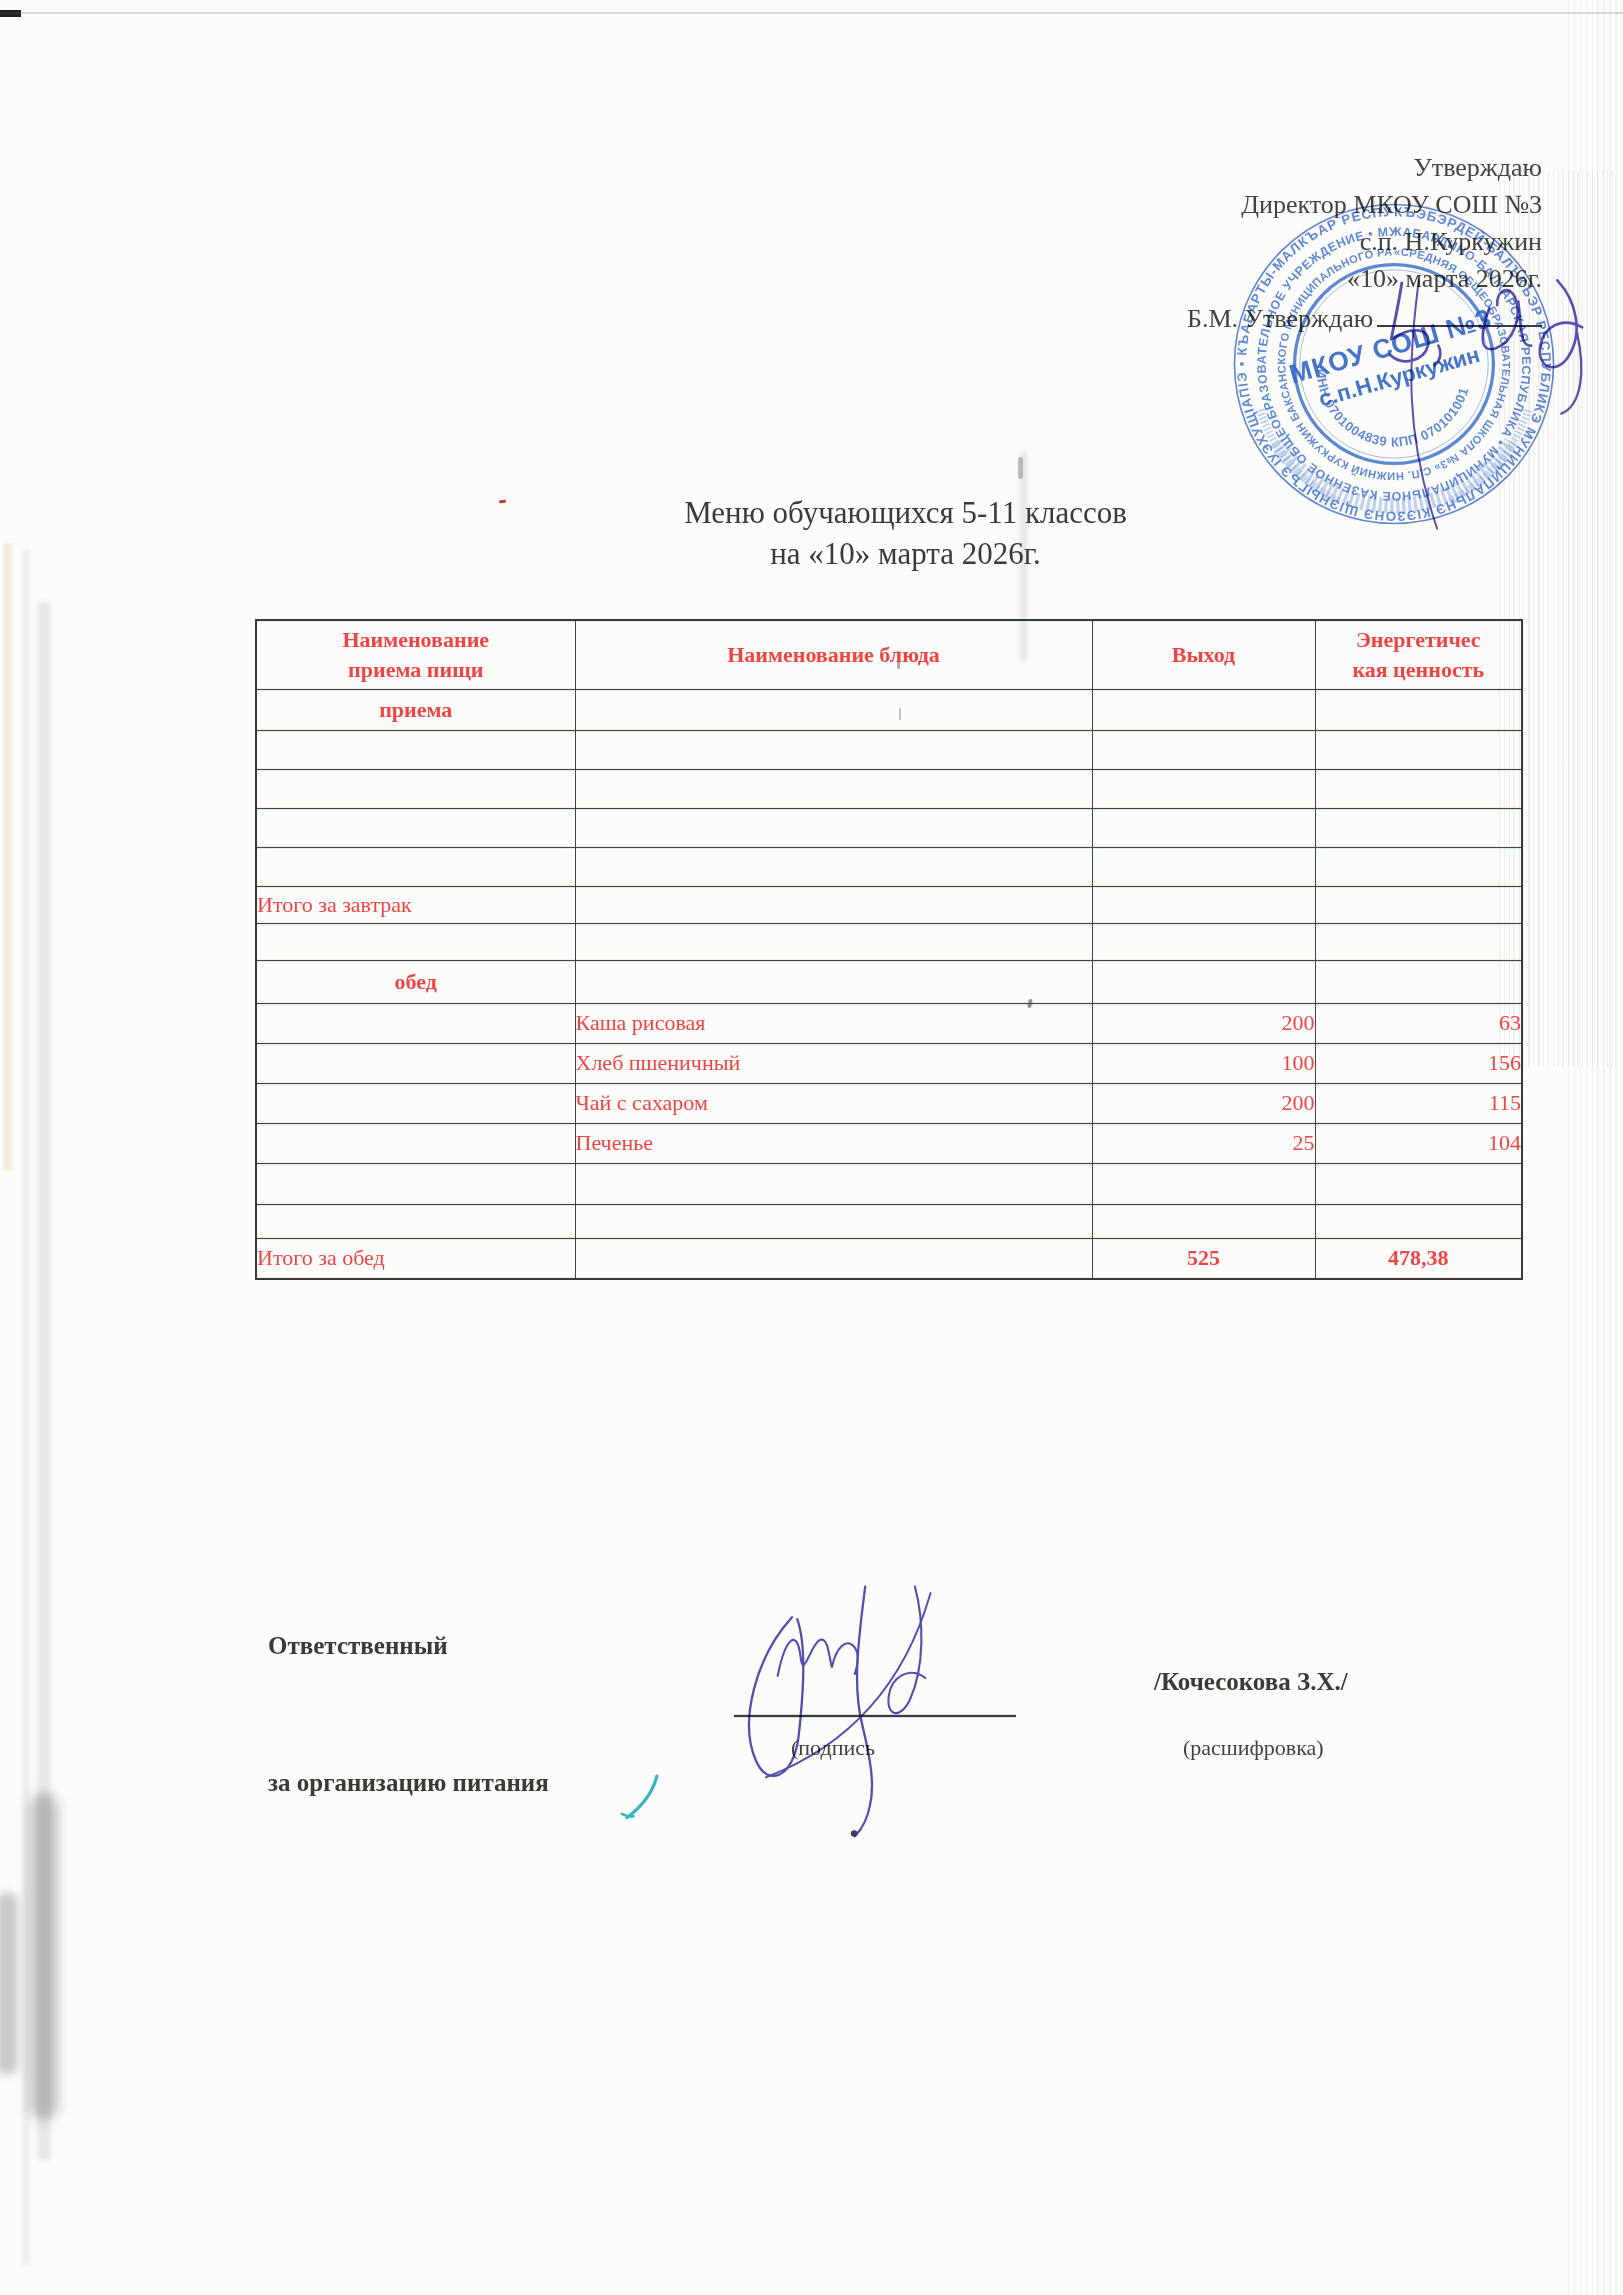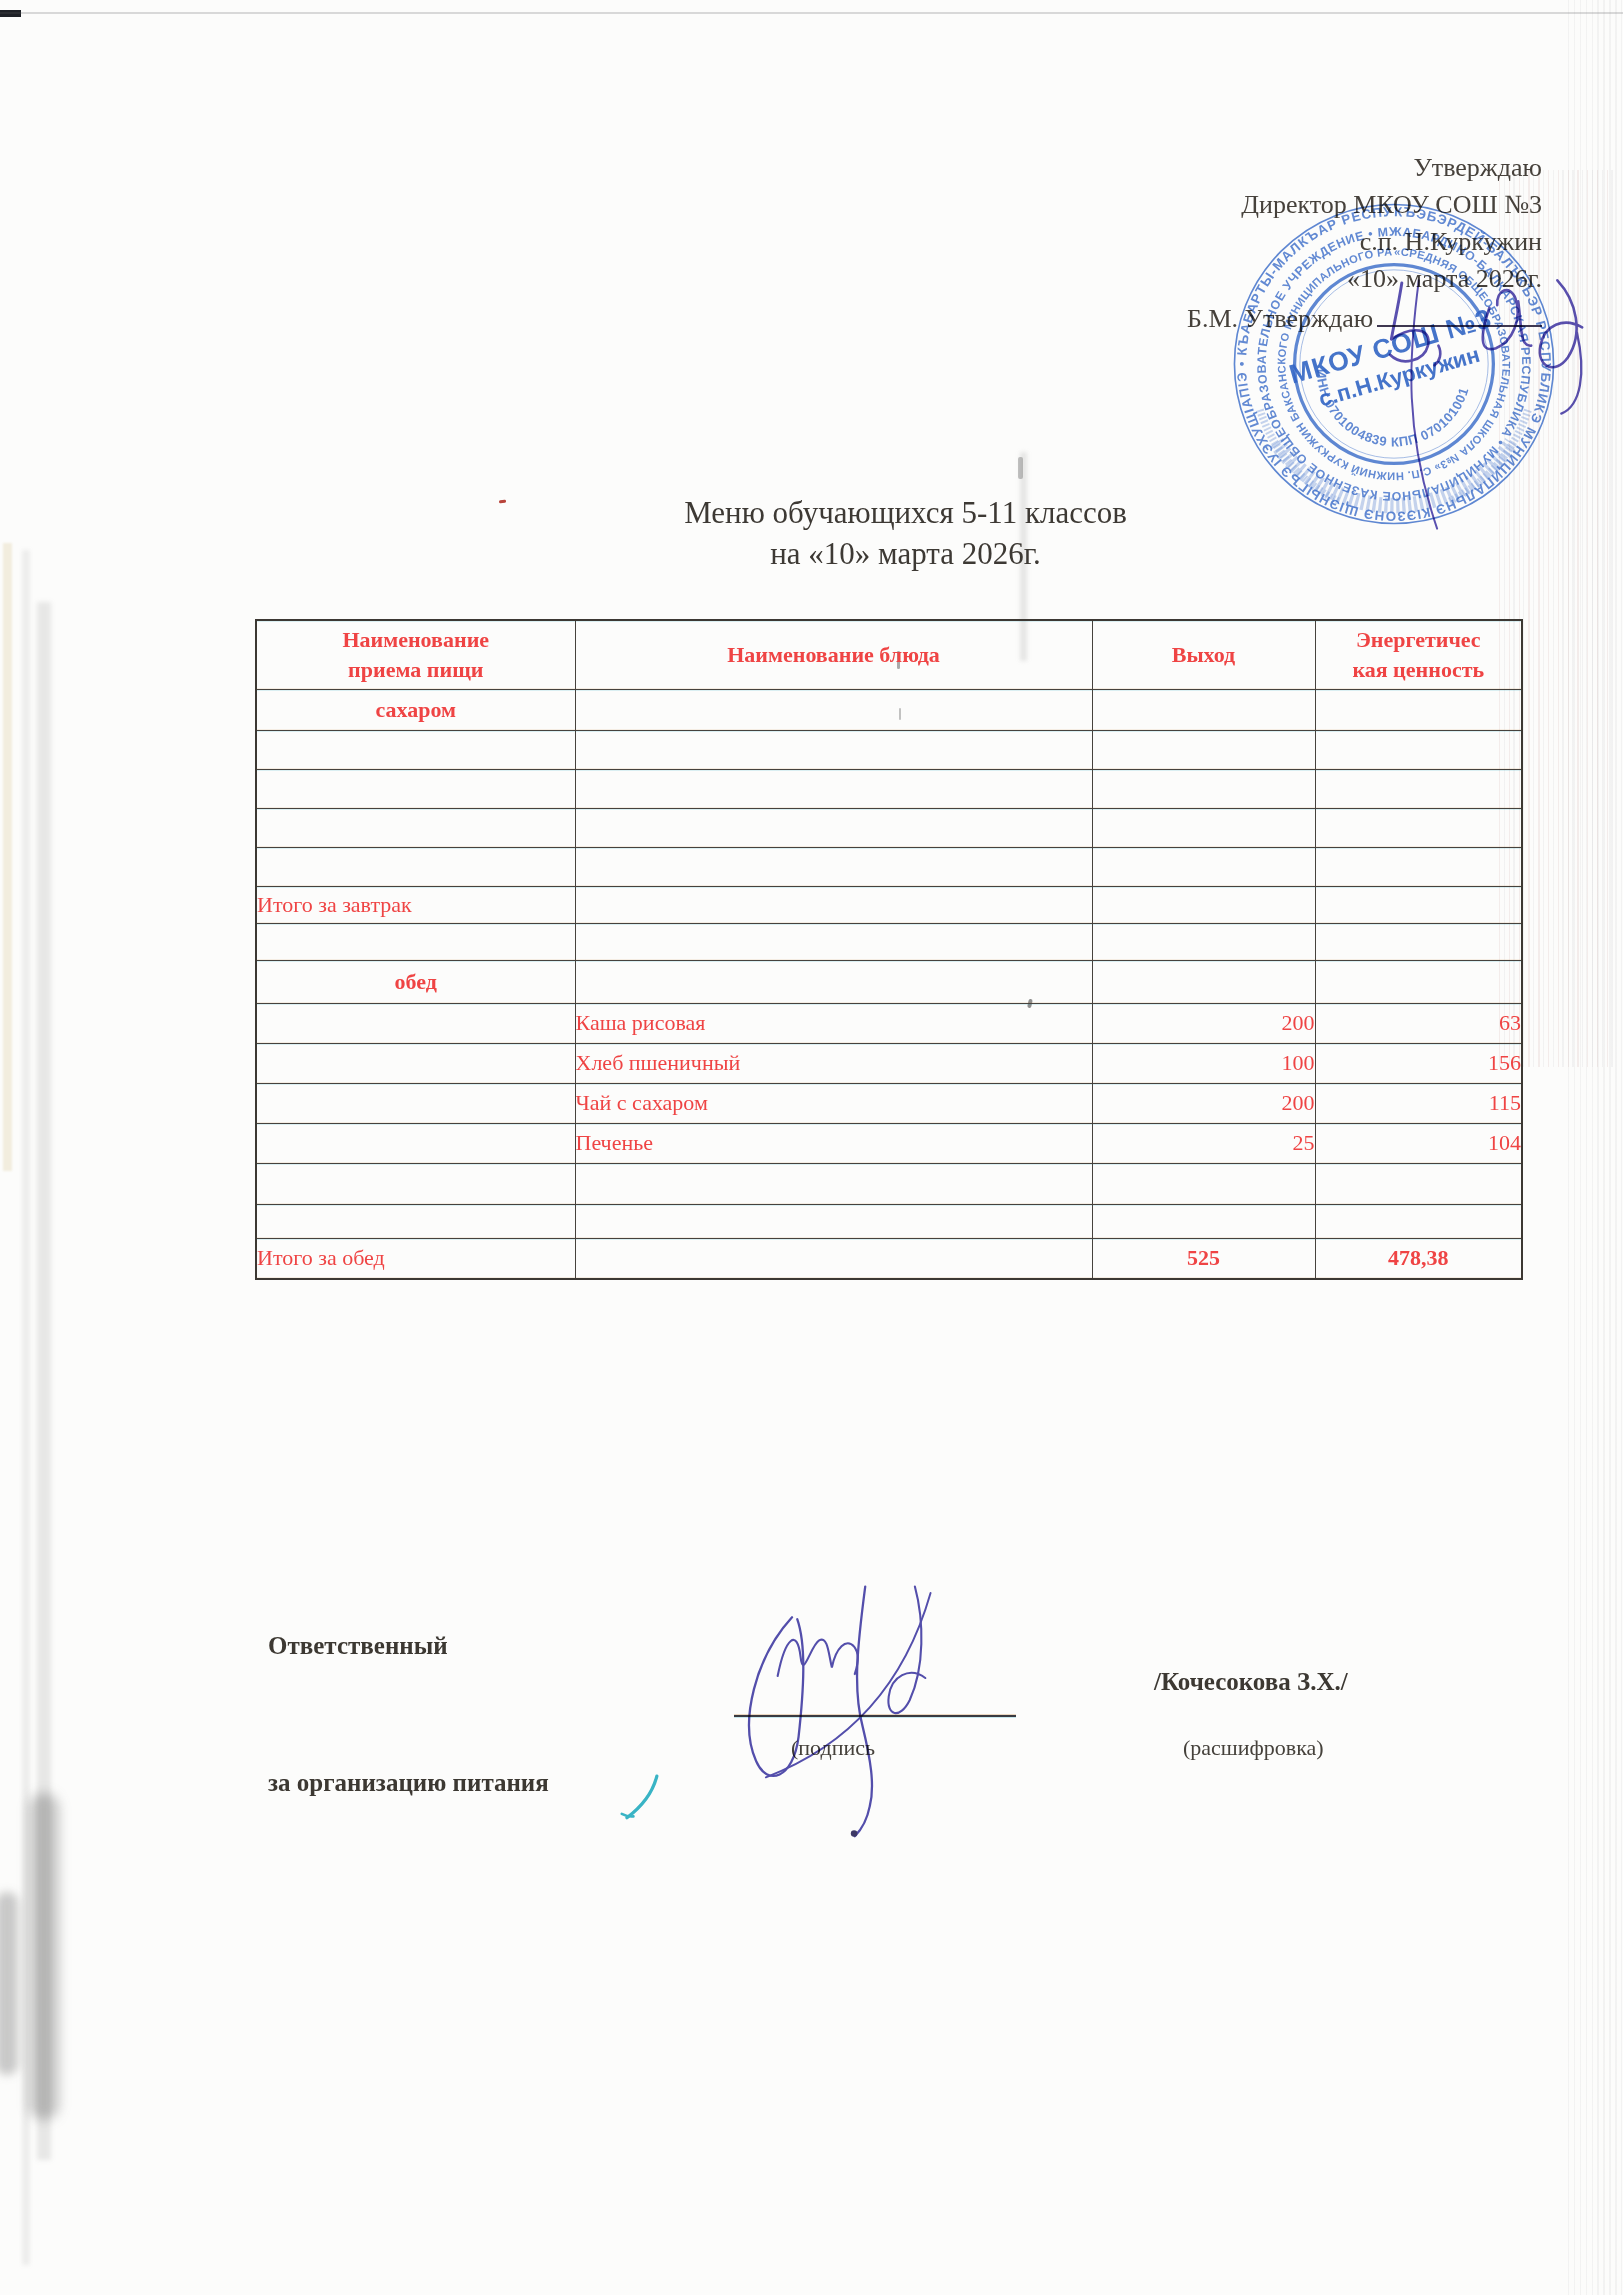--- a/index.html
+++ b/index.html
@@ -125,21 +125,21 @@
       </th>
       <th>
         <span class="hline">Выход</span>
       </th>
       <th>
         <span class="hline">Энергетичес</span>
         <span class="hline">кая ценность</span>
       </th>
     </tr>
     <tr class="r-zav">
-      <td class="section">сахаром</td>
+      <td class="section">приема</td>
       <td></td>
           <td></td>
           <td></td>
     </tr>
     <tr class="r-std">
           <td></td>
           <td></td>
           <td></td>
           <td></td>
         </tr>

